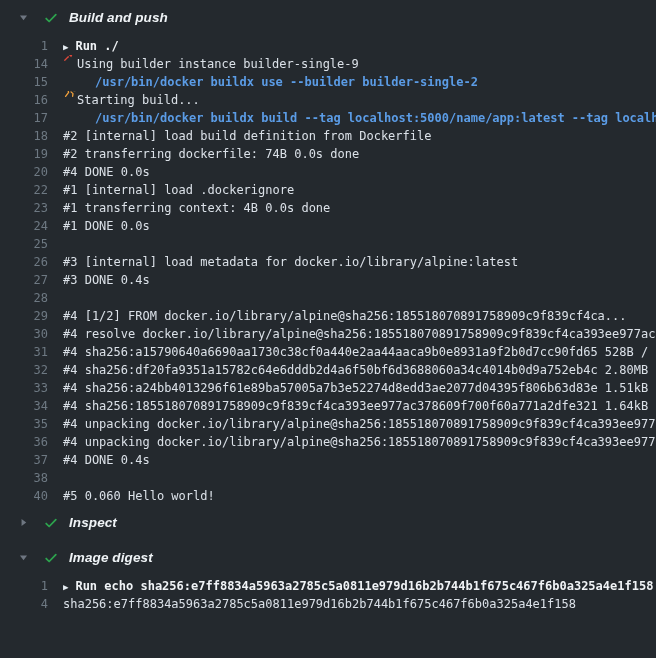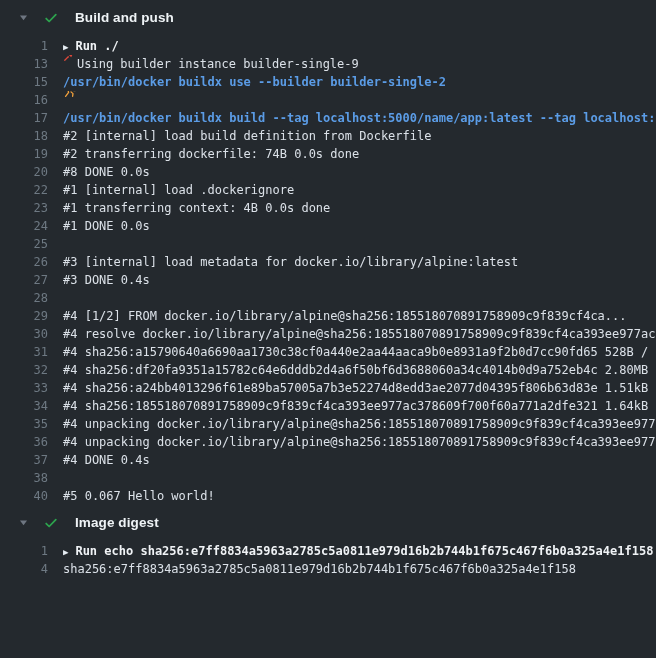--- a/index.html
+++ b/index.html
@@ -9,37 +9,37 @@
     font-family:"Liberation Sans","DejaVu Sans",sans-serif;
   }
   .console{width:656px;}
   .sec{display:block;}
   .sec-header{
     display:flex;align-items:center;height:35px;cursor:pointer;
   }
   .chev{width:11px;height:11px;margin-left:18px;flex:0 0 auto;display:flex;align-items:center;}
   .status{width:14px;height:14px;margin-left:15px;flex:0 0 auto;display:flex;align-items:center;}
   .sec-title{
-    margin-left:17px;color:#eff3f6;font-size:13.5px;font-weight:700;letter-spacing:.1px;
+    margin-left:11px;color:#eff3f6;font-size:13.5px;font-weight:700;letter-spacing:.1px;font-style:italic;
   }
   .logs{padding-top:2px;}
   .log-line{
     display:flex;height:18px;line-height:18px;
     font-family:"DejaVu Sans Mono","Liberation Mono",monospace;
     font-size:12px;white-space:pre;
   }
   .ln{
     width:48px;flex:0 0 auto;text-align:right;color:#6e7983;
     user-select:none;
   }
   .lt{
     margin-left:15px;color:#dbe1e8;overflow:hidden;display:flex;align-items:center;white-space:pre;
   }
   .lt .txt{white-space:pre;}
-  .log-line.command .txt{color:#5b9ce6;font-weight:700;}
+  .log-line.command .txt{color:#5b9ce6;font-weight:700;margin-left:32px;}
   .log-line.run .txt{color:#f0f3f6;font-weight:700;}
   .play{color:#e6edf3;font-size:9px;margin-right:7px;line-height:18px;}
   .emoji-ic{width:14px;height:14px;margin-right:7px;flex:0 0 auto;}
   svg{display:block;}
 </style>
 </head>
 <body>
 
 <div class="console">
   <div class="sec">
@@ -56,58 +56,58 @@
         </span>
       <span class="sec-title">Build and push</span>
     </div>
     <div class="logs">
   <div class="log-line run">
     <span class="ln">1</span>
     <span class="lt"><span><span class="play">▶</span></span><span class="txt">Run ./</span></span>
   </div>
 
   <div class="log-line plain">
-    <span class="ln">13</span>
+    <span class="ln">14</span>
     <span class="lt"><span><span class="emoji-ic"><svg width="14" height="14" viewBox="0 0 16 16">
                   <path d="M10.2 1.6 L14.4 5.8 L11 7.2 L9.4 10.6 L5.4 6.6 L8.8 5 Z" fill="#e0483a"></path>
                   <line x1="6" y1="10" x2="2" y2="14" stroke="#e0483a" stroke-width="1.4" stroke-linecap="round"></line>
                 </svg></span></span><span class="txt">Using builder instance builder-single-9</span></span>
   </div>
 
   <div class="log-line command">
     <span class="ln">15</span>
     <span class="lt"><span class="txt">/usr/bin/docker buildx use --builder builder-single-2</span></span>
   </div>
 
   <div class="log-line plain">
     <span class="ln">16</span>
     <span class="lt"><span><span class="emoji-ic"><svg width="14" height="14" viewBox="0 0 16 16">
                   <circle cx="9.6" cy="2.6" r="1.9" fill="#f2a13c"></circle>
                   <path d="M3 14.2 L6.4 9.6 L5.6 6.6 L9 4.8 L10.8 7.2 L13.6 7.6 M9.2 9 L11.4 11 L11 14" fill="none" stroke="#f2a13c" stroke-width="1.5" stroke-linecap="round" stroke-linejoin="round"></path>
-                </svg></span></span></span>
+                </svg></span></span><span class="txt">Starting build...</span></span>
   </div>
 
   <div class="log-line command">
     <span class="ln">17</span>
     <span class="lt"><span class="txt">/usr/bin/docker buildx build --tag localhost:5000/name/app:latest --tag localhost:500</span></span>
   </div>
 
   <div class="log-line plain">
     <span class="ln">18</span>
     <span class="lt"><span class="txt">#2 [internal] load build definition from Dockerfile</span></span>
   </div>
 
   <div class="log-line plain">
     <span class="ln">19</span>
     <span class="lt"><span class="txt">#2 transferring dockerfile: 74B 0.0s done</span></span>
   </div>
 
   <div class="log-line plain">
     <span class="ln">20</span>
-    <span class="lt"><span class="txt">#8 DONE 0.0s</span></span>
+    <span class="lt"><span class="txt">#4 DONE 0.0s</span></span>
   </div>
 
 
   <div class="log-line plain">
     <span class="ln">22</span>
     <span class="lt"><span class="txt">#1 [internal] load .dockerignore</span></span>
   </div>
 
   <div class="log-line plain">
     <span class="ln">23</span>
@@ -185,25 +185,41 @@
   </div>
 
   <div class="log-line blank">
     <span class="ln">38</span>
     <span class="lt"><span class="txt"></span></span>
   </div>
 
 
   <div class="log-line plain">
     <span class="ln">40</span>
-    <span class="lt"><span class="txt">#5 0.067 Hello world!</span></span>
+    <span class="lt"><span class="txt">#5 0.060 Hello world!</span></span>
   </div>
 </div>
   </div>
 
+  <div class="sec">
+    <div class="sec-header">
+      <span class="chev">
+          <svg width="11" height="11" viewBox="0 0 14 14">
+            <polygon points="4.5,2.5 10.5,7 4.5,11.5" fill="#6e7681"></polygon>
+          </svg>
+        </span>
+      <span class="status">
+          <svg width="14" height="14" viewBox="0 0 16 16">
+            <path d="M2.5 8.6l3.4 3.4L13.5 4.2" fill="none" stroke="#2da44e" stroke-width="2" stroke-linecap="round" stroke-linejoin="round"></path>
+          </svg>
+        </span>
+      <span class="sec-title">Inspect</span>
+    </div>
+
+  </div>
 
   <div class="sec">
     <div class="sec-header">
       <span class="chev">
           <svg width="11" height="11" viewBox="0 0 14 14">
             <polygon points="2.5,4.5 11.5,4.5 7,10.5" fill="#6e7681"></polygon>
           </svg>
         </span>
       <span class="status">
           <svg width="14" height="14" viewBox="0 0 16 16">

